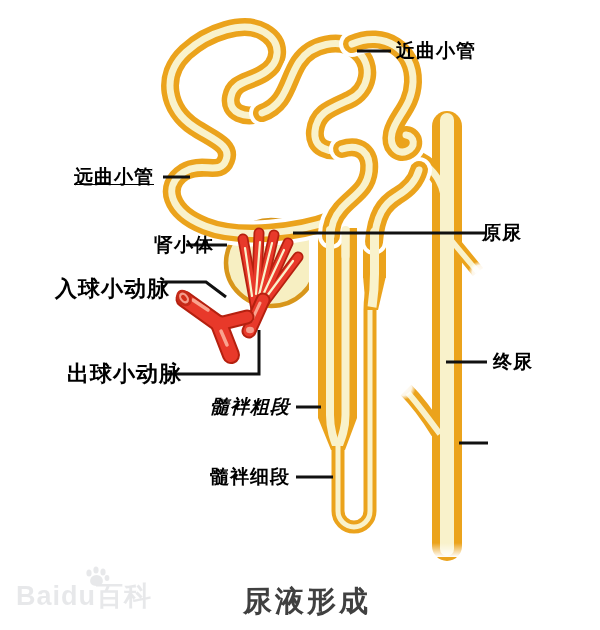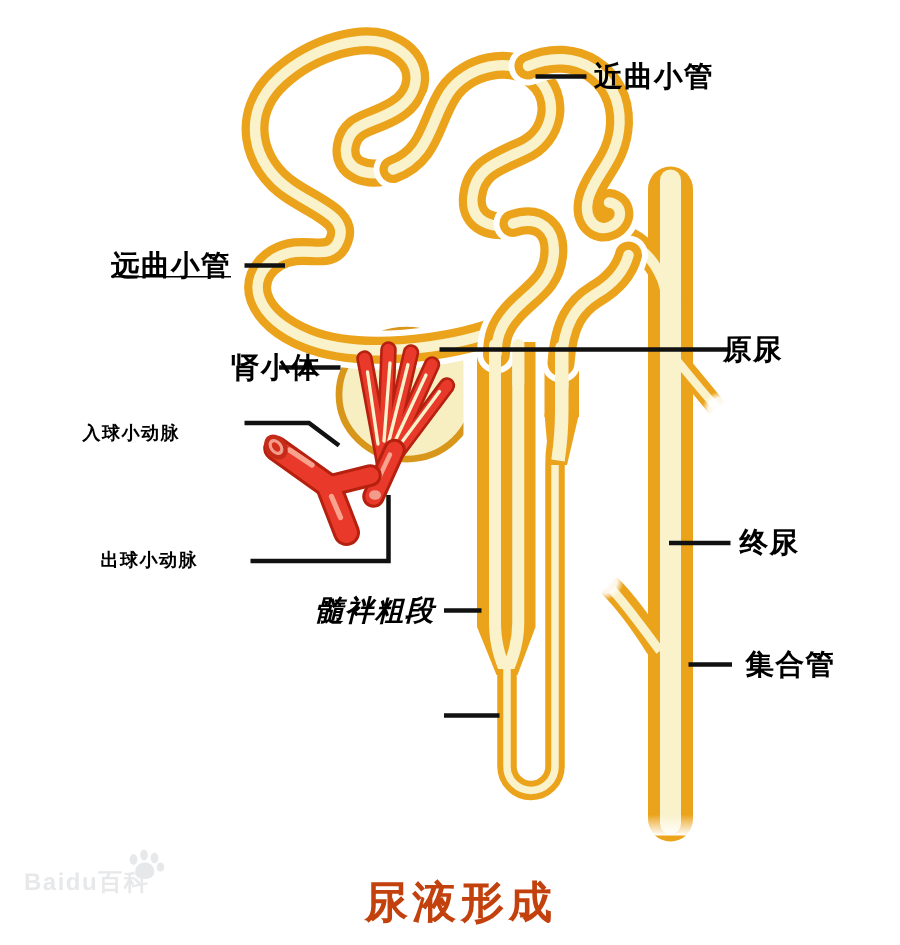--- a/index.html
+++ b/index.html
@@ -7,39 +7,39 @@
     width:600px;height:630px;position:relative;background:#ffffff;overflow:hidden;
     font-family:"Liberation Sans","DejaVu Sans",sans-serif;
   }
   #stage{position:absolute;left:0;top:0;width:600px;height:630px;}
   svg{position:absolute;left:0;top:0;}
   .lbl{
     position:absolute;color:#000;font-size:19px;font-weight:bold;
     letter-spacing:1px;white-space:nowrap;transform:translateY(-50%);
     font-family:"Liberation Sans","DejaVu Sans",sans-serif;
   }
-  .lbl.small{font-size:12px;}
+  .lbl.small{font-size:22px;}
   #lbl-proximal{left:396px;top:51px;}
   #lbl-distal{left:74px;top:177px;text-decoration:underline;}
   #lbl-corpuscle{left:122px;top:245px;margin-left:32px;}
   #lbl-afferent{left:55px;top:289px;}
   #lbl-efferent{left:67px;top:374px;text-align:center;}
   #lbl-loop-thick{left:210px;top:407px;font-style:italic;}
   #lbl-loop-thin{left:210px;top:477px;}
   #lbl-primary{left:482px;top:233px;}
   #lbl-final{left:493px;top:362px;}
   #lbl-duct{left:497px;top:443px;}
   #title{
     position:absolute;left:307px;top:582px;transform:translateX(-50%);
     font-family:"Liberation Serif","DejaVu Serif",serif;
-    font-size:29px;font-weight:bold;color:#c2410c;letter-spacing:3px;white-space:nowrap;
+    font-size:29px;font-weight:bold;color:#404040;letter-spacing:3px;white-space:nowrap;
   }
   #watermark{
     position:absolute;left:16px;top:578px;opacity:.33;color:#b9bcc2;
-    font-size:16px;font-weight:bold;letter-spacing:1px;white-space:nowrap;
+    font-size:27px;font-weight:bold;letter-spacing:1px;white-space:nowrap;
   }
   #watermark .paw{position:absolute;left:68px;top:-12px;}
 </style>
 </head>
 <body>
 
 <div id="stage">
 <svg width="600" height="630" viewBox="0 0 600 630">
   <defs>
     <radialGradient id="fadeTip">
@@ -175,23 +175,23 @@
     <path d="M 459,443 H 488"></path>
   </g>
 </svg>
 
 <div class="lbl" id="lbl-proximal">近曲小管</div>
 <div class="lbl" id="lbl-distal">远曲小管</div>
 <div class="lbl" id="lbl-corpuscle">肾小体</div>
 <div class="lbl small" id="lbl-afferent">入球小动脉</div>
 <div class="lbl small" id="lbl-efferent">出球小动脉</div>
 <div class="lbl" id="lbl-loop-thick">髓袢粗段</div>
+<div class="lbl" id="lbl-loop-thin">髓袢细段</div>
 <div class="lbl" id="lbl-primary">原尿</div>
 <div class="lbl" id="lbl-final">终尿</div>
-<div class="lbl" id="lbl-duct">集合管</div>
 
 <div id="title">尿液形成</div>
 
 <div id="watermark">
   <span>Baidu百科</span>
   <svg class="paw" width="26" height="22" viewBox="0 0 26 22">
     <g fill="#b9bcc2">
       <ellipse cx="5" cy="7" rx="2.6" ry="3.6"></ellipse>
       <ellipse cx="12" cy="4" rx="2.6" ry="3.6"></ellipse>
       <ellipse cx="19" cy="6" rx="2.6" ry="3.6"></ellipse>

